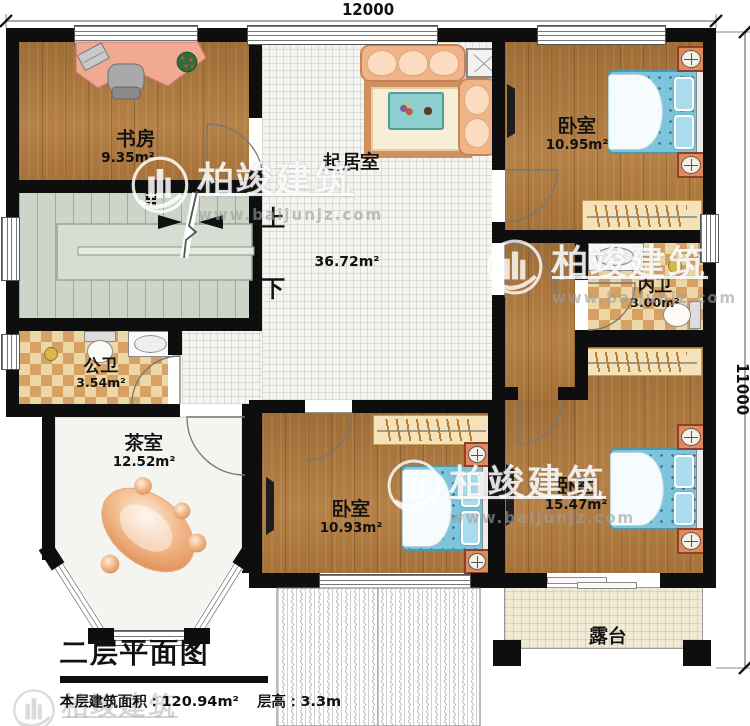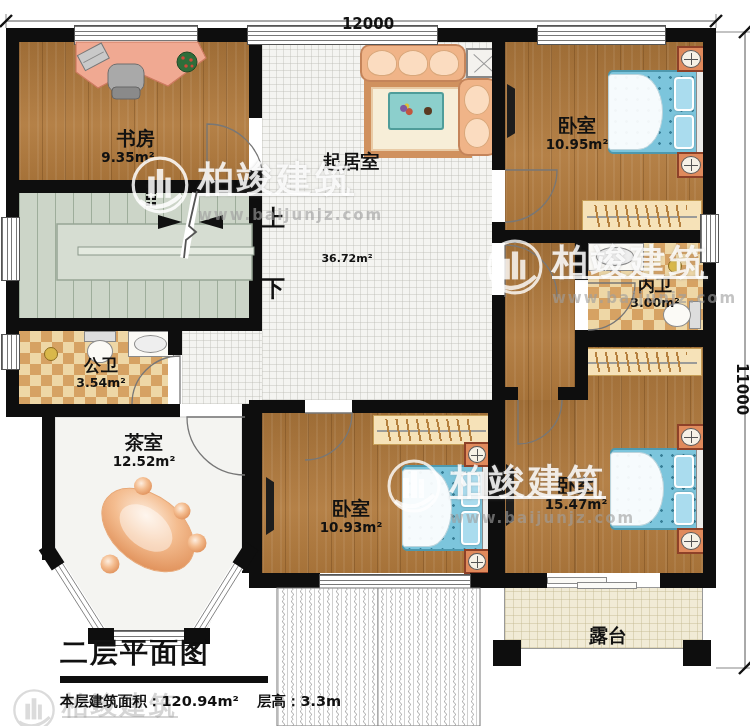--- a/index.html
+++ b/index.html
@@ -337,21 +337,21 @@
 </svg>
 
 <div class="lbl" style="left:128px;top:128px;text-align:right;">
   <div class="nm">书房</div>
   <div class="ar">9.35m²</div>
 </div>
 <div class="lbl" style="left:351px;top:151px;">
   <div class="nm">起居室</div>
 </div>
 <div class="lbl" style="left:347px;top:253px;">
-  <div class="ar" style="font-size:11px;">36.72m²</div>
+  <div class="ar" style="font-size:14px;">36.72m²</div>
 </div>
 <div class="lbl" style="left:577px;top:115px;">
   <div class="nm">卧室</div>
   <div class="ar">10.95m²</div>
 </div>
 <div class="lbl" style="left:655px;top:276px;">
   <div class="nm" style="font-size:17px;">内卫</div>
   <div class="ar" style="font-size:12.5px;">3.00m²</div>
 </div>
 <div class="lbl" style="left:101px;top:356px;">
@@ -369,21 +369,21 @@
 <div class="lbl" style="left:576px;top:475px;">
   <div class="nm">卧室</div>
   <div class="ar">15.47m²</div>
 </div>
 <div class="lbl" style="left:608px;top:605px;margin-top:20px;">
   <div class="nm">露台</div>
 </div>
 <div class="updown" style="left:262px;top:203px;">上</div>
 <div class="updown" style="left:262px;top:273px;">下</div>
 
-<div class="dim" style="left:368px;top:15px;transform:translateX(-50%);">12000</div>
+<div class="dim" style="left:368px;top:1px;transform:translateX(-50%);">12000</div>
 <div class="dim" style="left:712px;top:380px;transform:rotate(90deg);transform-origin:center;width:60px;text-align:center;">11000</div>
 
 <div class="wm" style="left:130px;top:155px;">
   <svg width="60" height="60" viewBox="0 0 56 56">
     <circle cx="28" cy="28" r="25" fill="none" stroke="rgba(255,255,255,.85)" stroke-width="3"></circle>
     <rect x="17" y="20" width="6" height="20" fill="rgba(255,255,255,.85)"></rect>
     <rect x="25" y="13" width="6" height="27" fill="rgba(255,255,255,.85)"></rect>
     <rect x="33" y="21" width="5" height="19" fill="rgba(255,255,255,.85)"></rect>
     <path d="M9,43 Q28,56 48,37" fill="none" stroke="rgba(255,255,255,.85)" stroke-width="4"></path>
   </svg>

